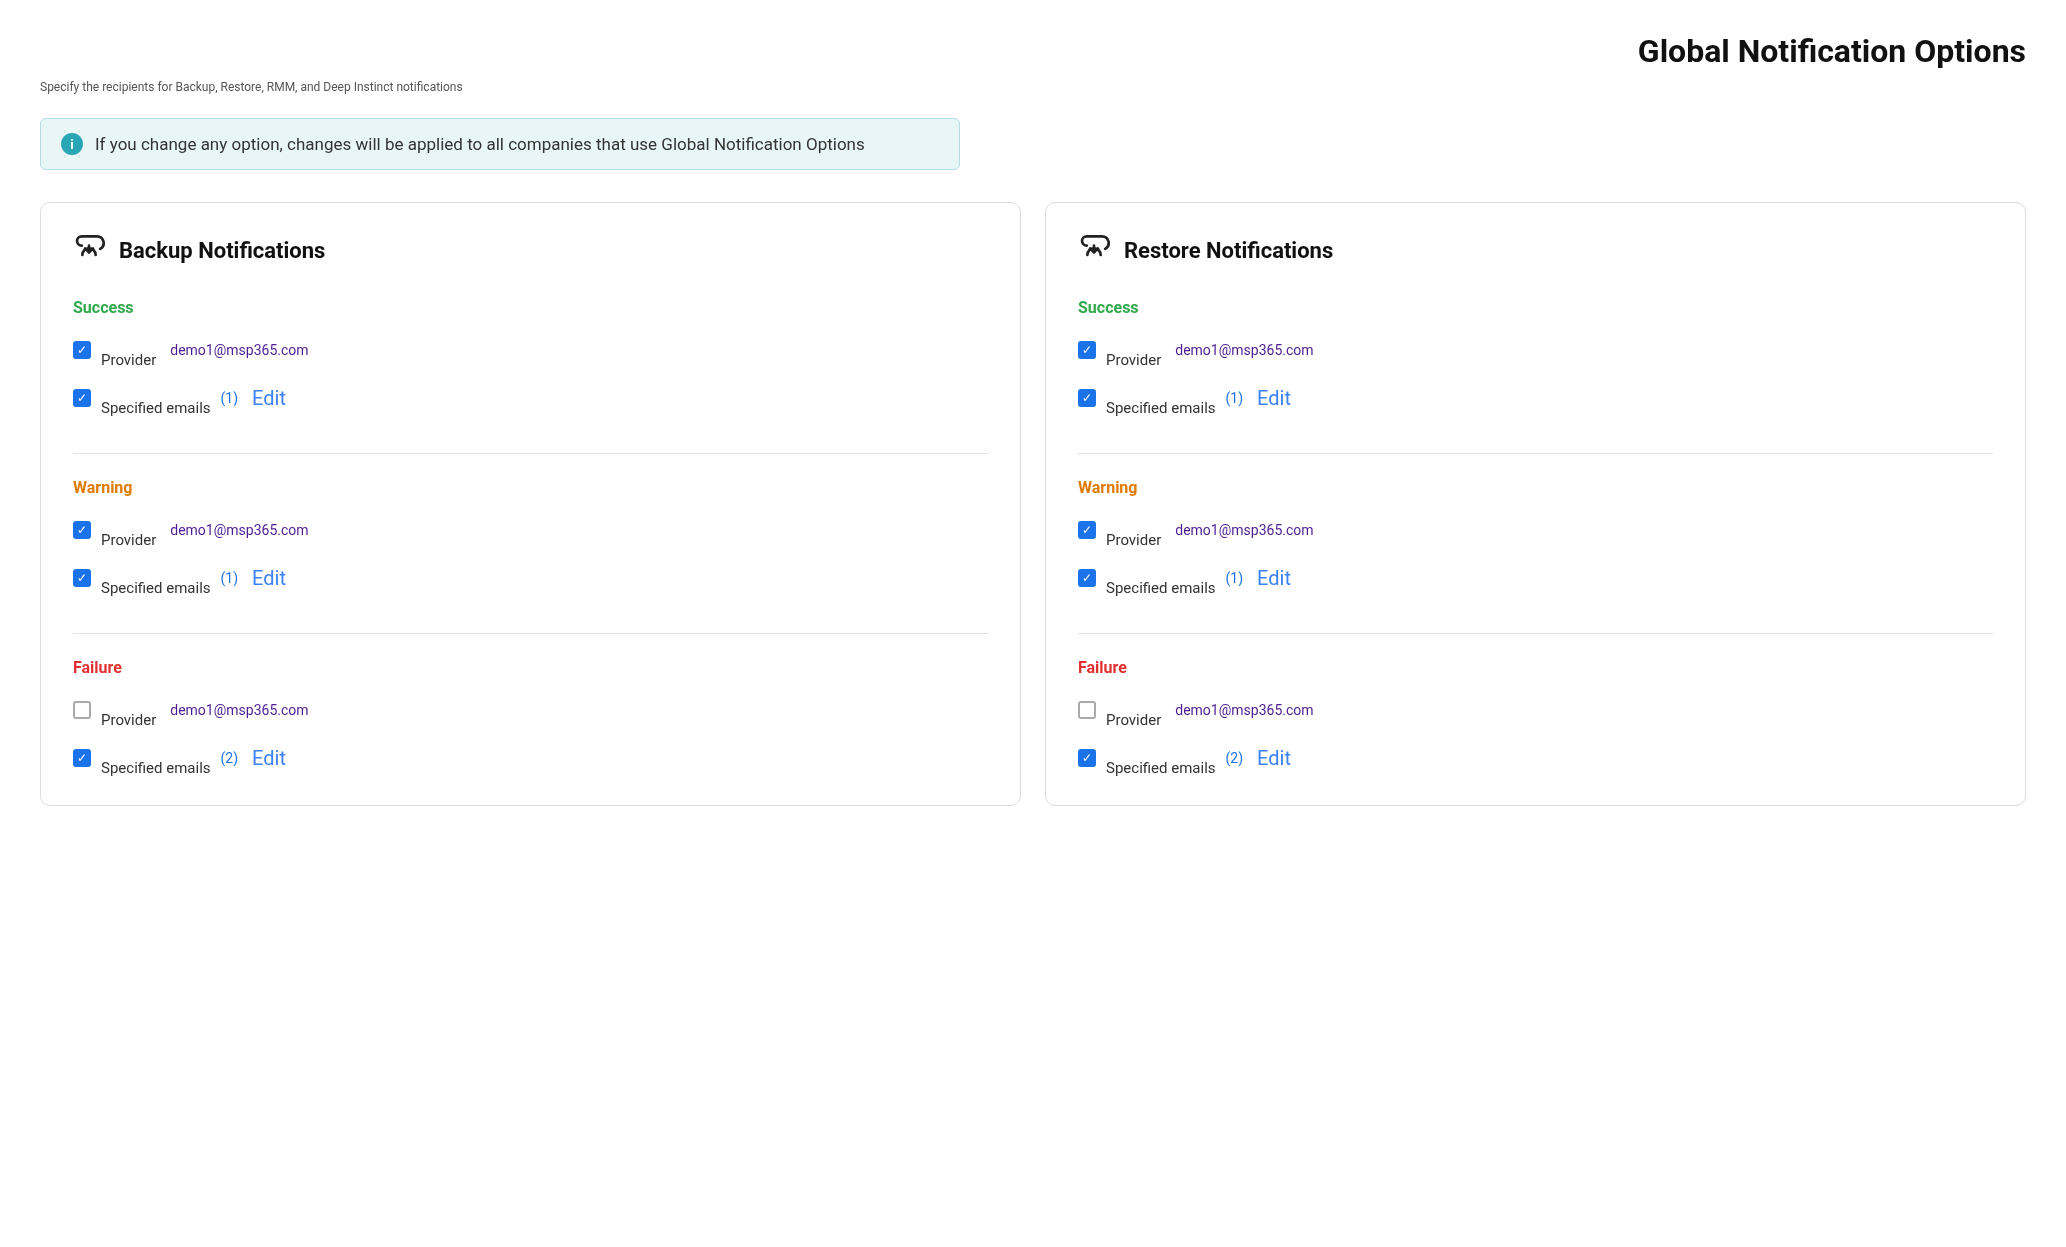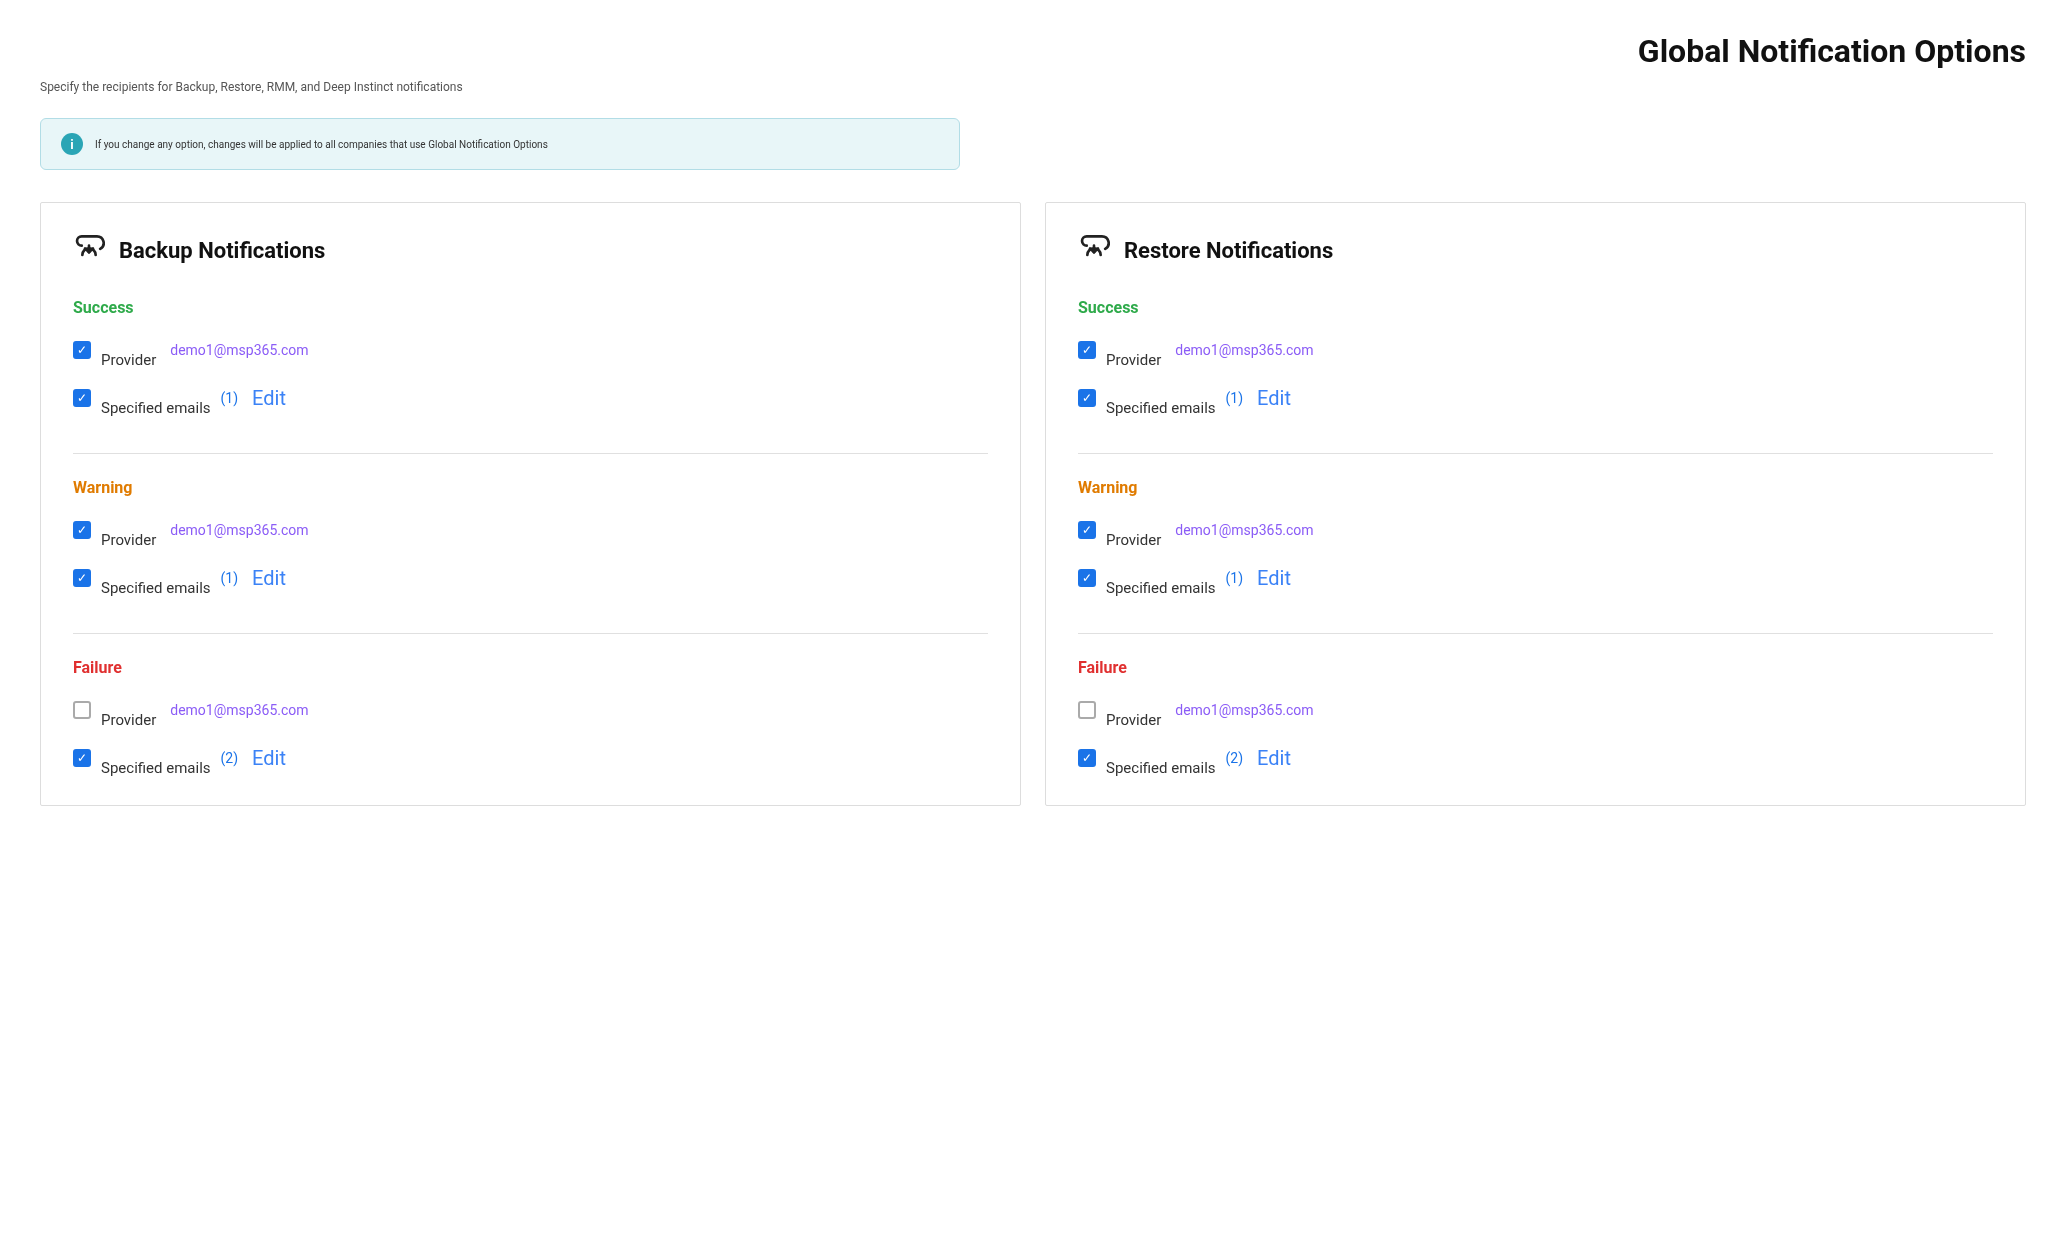--- a/index.html
+++ b/index.html
@@ -39,30 +39,30 @@
       border-radius: 50%;
       display: flex;
       align-items: center;
       justify-content: center;
       color: white;
       font-size: 13px;
       font-weight: bold;
       flex-shrink: 0;
     }
     .info-banner-text {
-      font-size: 10px;
+      font-size: 17px;
       color: #333;
     }
     .panels-row {
       display: flex;
       gap: 24px;
     }
     .panel {
       border: 1px solid #ddd;
-      border-radius: 2px;
+      border-radius: 10px;
       padding: 28px 32px;
       flex: 1;
       min-width: 0;
     }
     .panel-header {
       display: flex;
       align-items: center;
       gap: 14px;
       margin-bottom: 28px;
     }
@@ -122,21 +122,21 @@
       line-height: 1;
     }
     .row-label {
       font-size: 15px;
       color: #333;
       flex-shrink: 0;
       margin-top: 20px;
     }
     .row-email {
       font-size: 14px;
-      color: #8b5cf6;
+      color: #4c1d95;
       margin-left: 4px;
     }
     .edit-link {
       font-size: 20px;
       color: #3b82f6;
       cursor: pointer;
       text-decoration: none;
       margin-left: 4px;
     }
     .edit-count {

